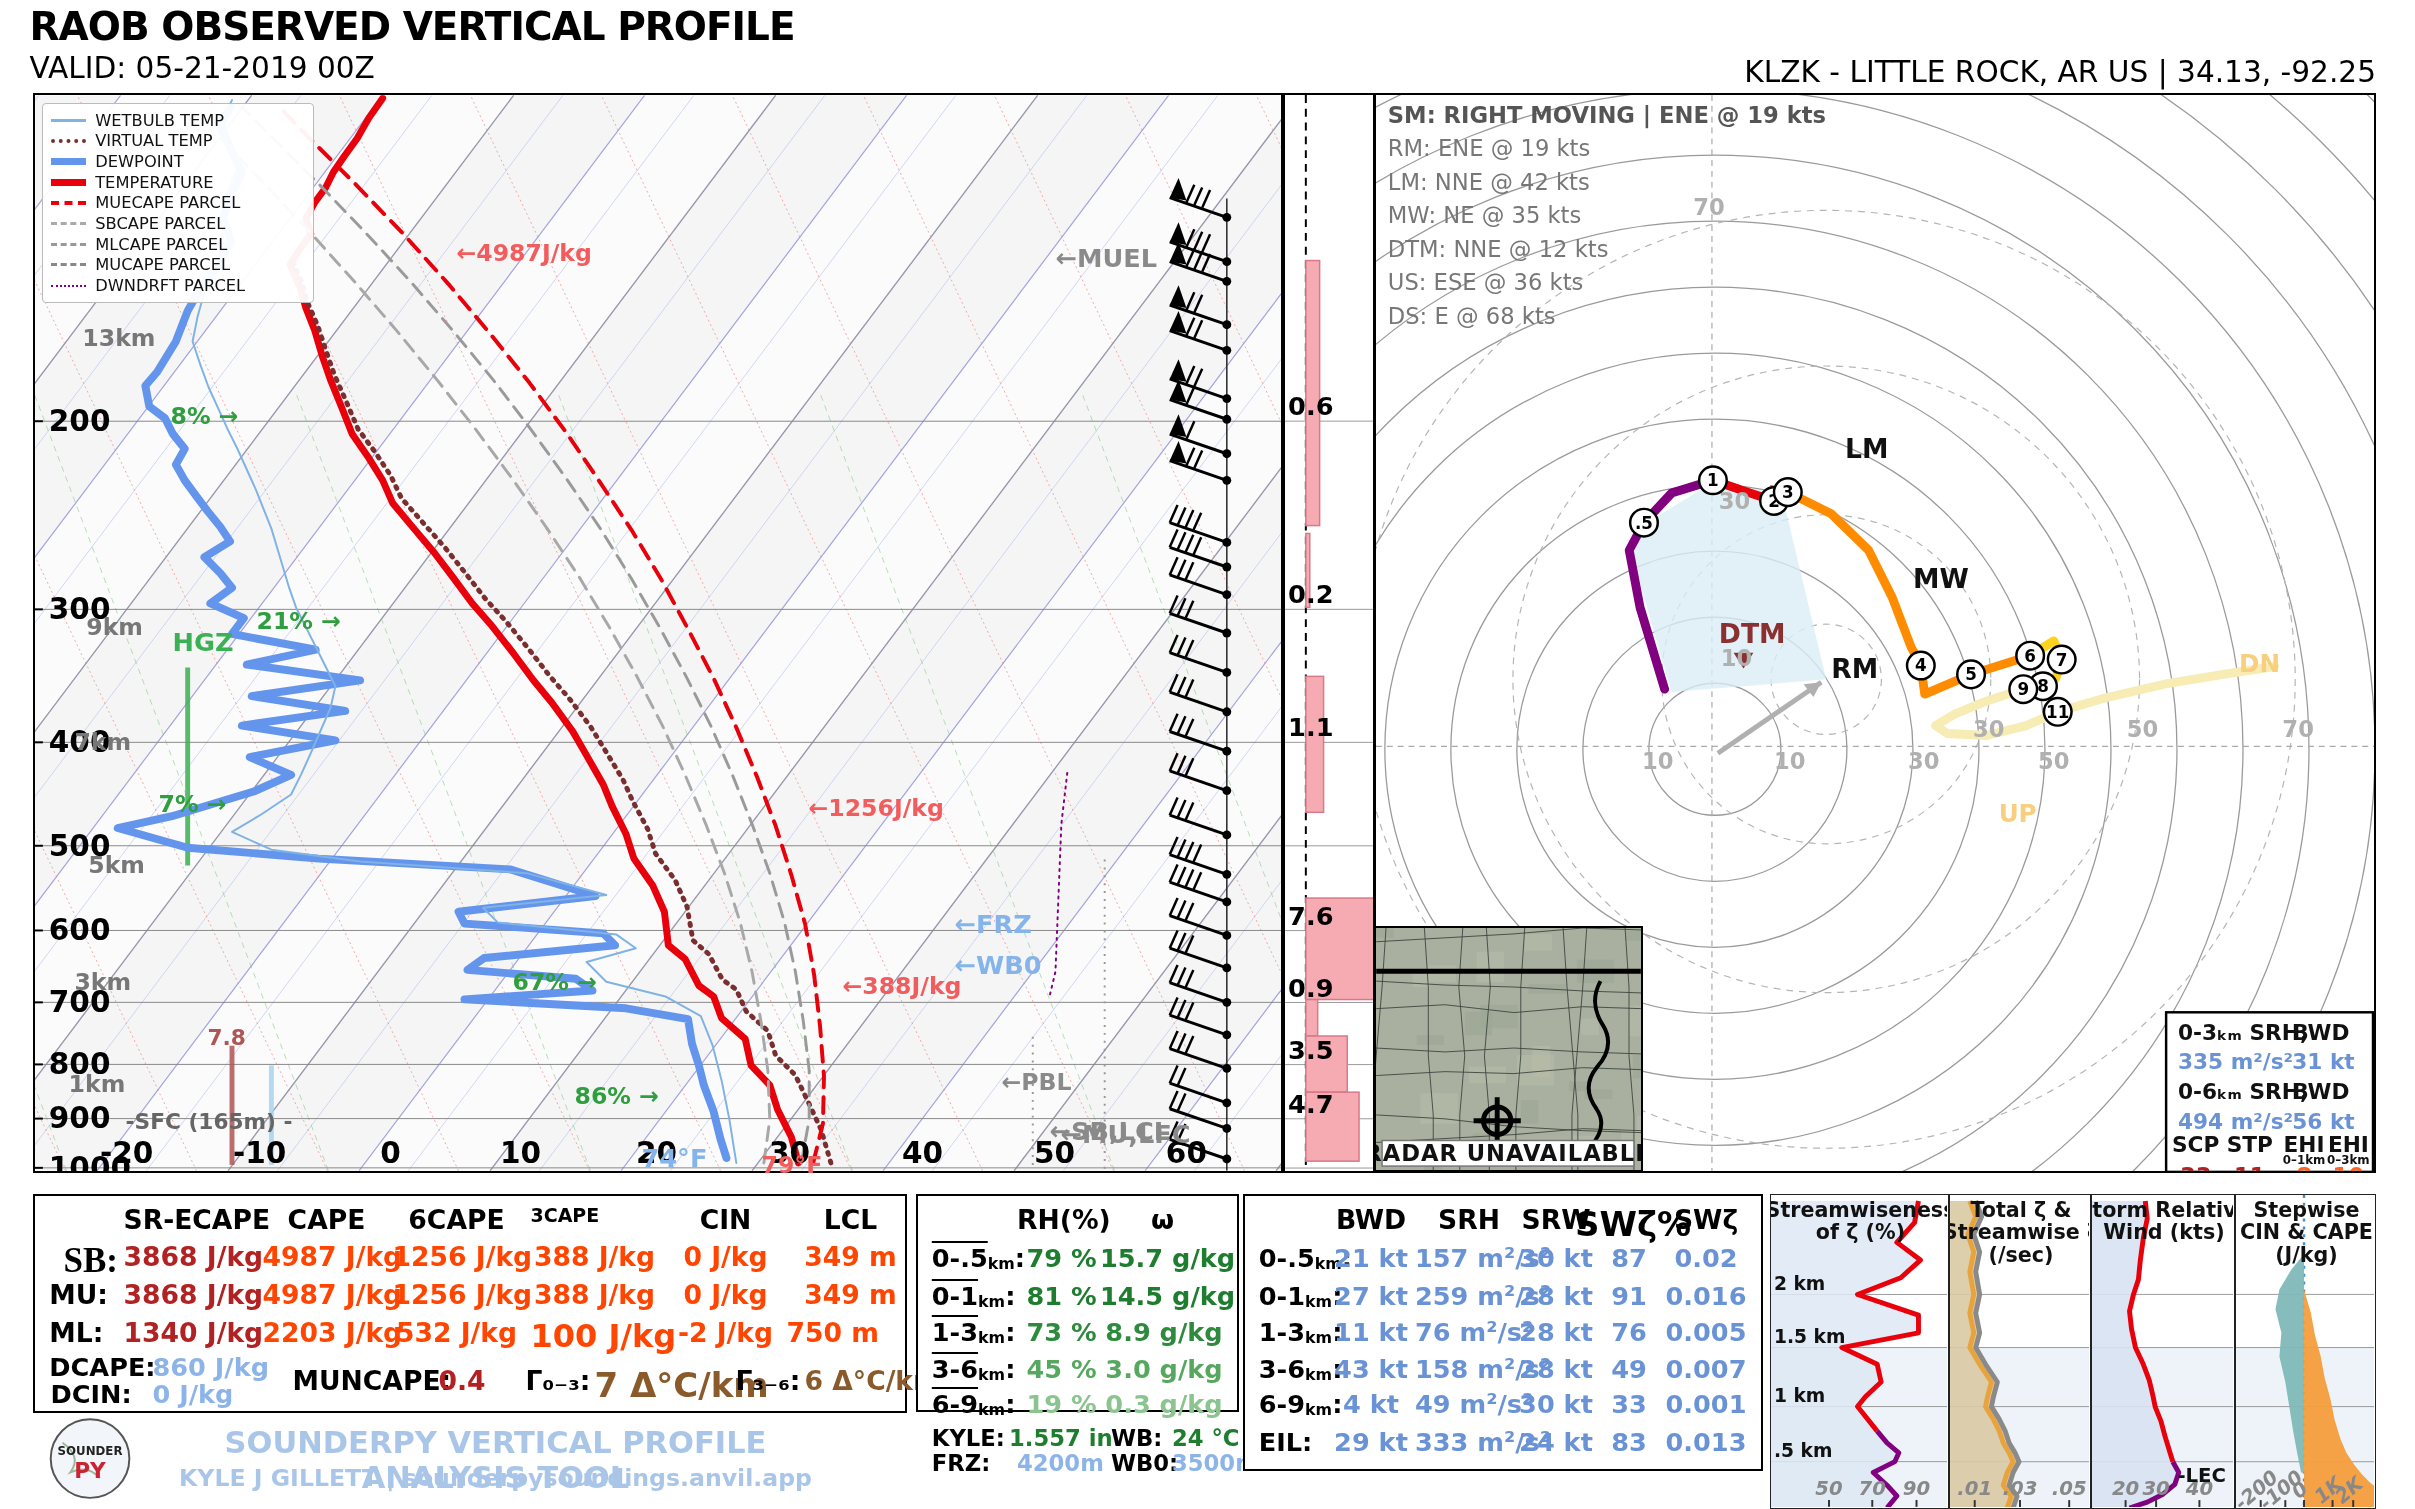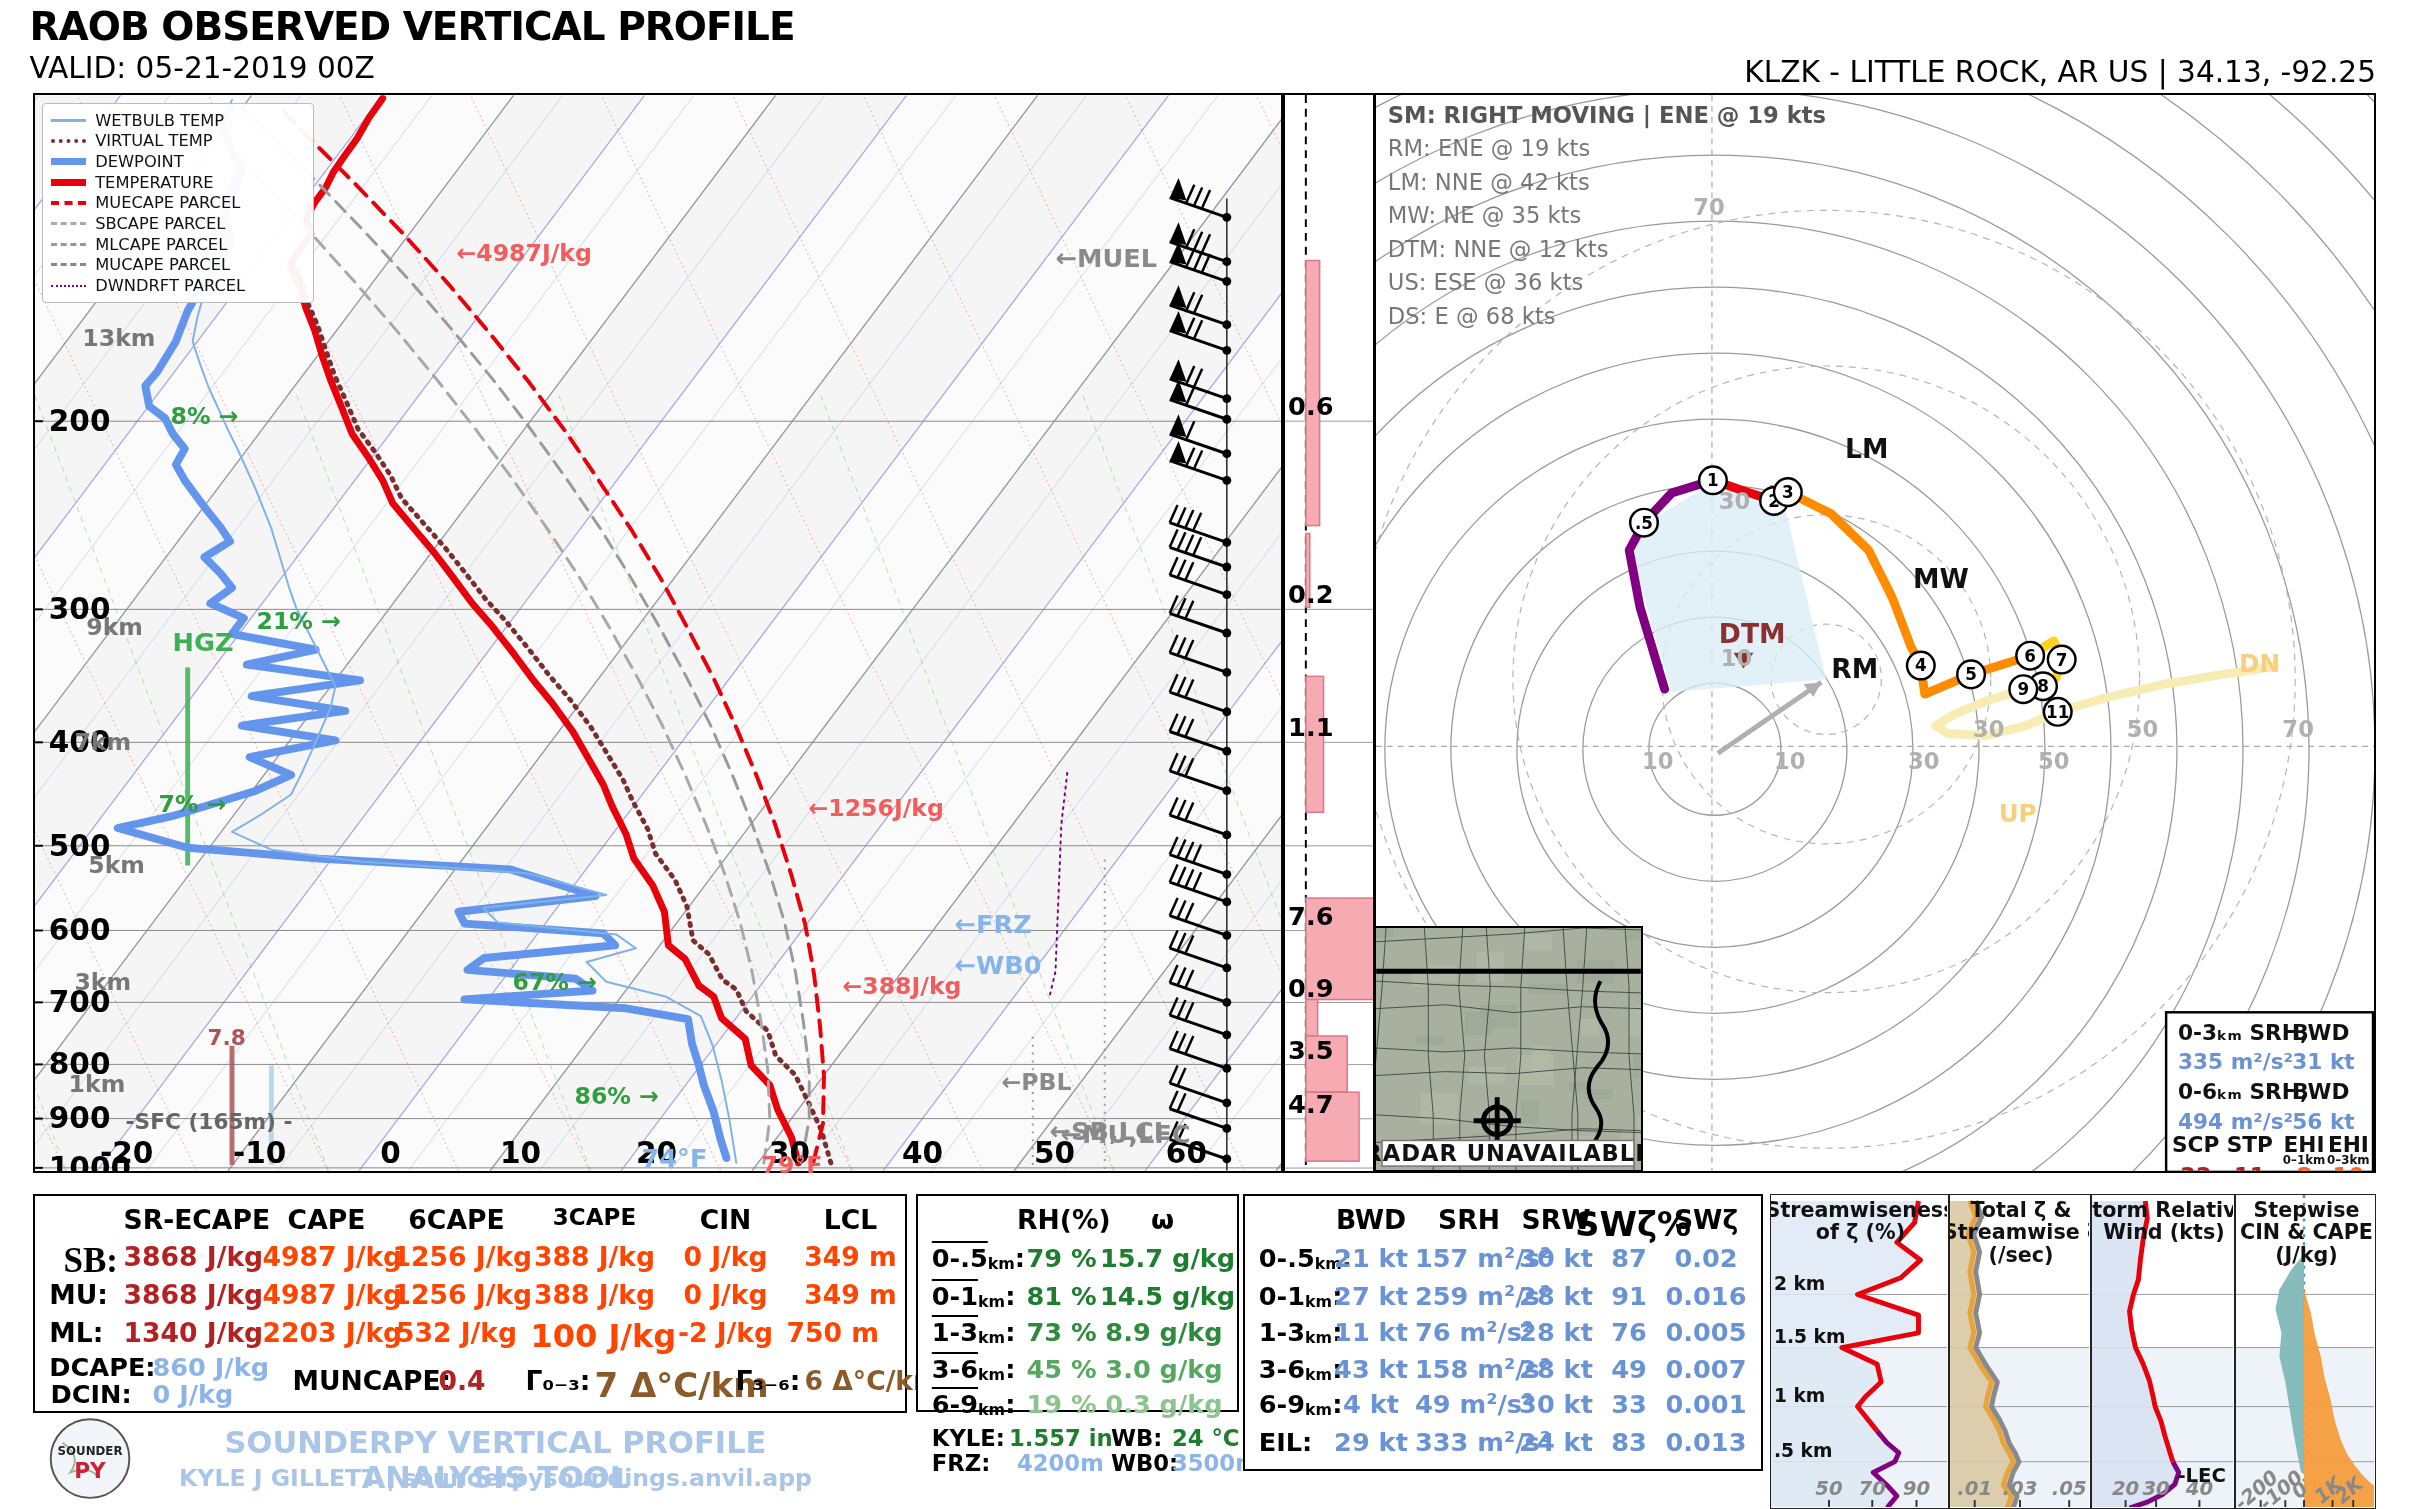--- a/index.html
+++ b/index.html
@@ -673,21 +673,21 @@
       <line x1="123" y1="172" x2="123" y2="220" stroke="#000" stroke-width="5"></line>
       <rect x="6" y="216" width="256" height="26" fill="#fff" stroke="#777" stroke-width="1.5"></rect>
       <text x="134" y="237" font-size="23" font-weight="bold" fill="#111" text-anchor="middle" letter-spacing="1">RADAR UNAVAILABLE</text>
     </svg>
 </div>
 
 <div class="tbl" id="thermo">
     <div class="cell hdr" style="left:89px;top:7.9px;width:128px;text-align:center;font-size:26.6px;">SR-ECAPE</div>
     <div class="cell hdr" style="left:228px;top:7.9px;width:128px;text-align:center;font-size:26.6px;">CAPE</div>
     <div class="cell hdr" style="left:358px;top:7.9px;width:128px;text-align:center;font-size:26.6px;">6CAPE</div>
-    <div class="cell hdr" style="left:496px;top:7.9px;width:128px;text-align:center;font-size:23px;">3CAPE</div>
+    <div class="cell hdr" style="left:496px;top:7.9px;width:128px;font-size:19px;">3CAPE</div>
     <div class="cell hdr" style="left:627px;top:7.9px;width:128px;text-align:center;font-size:26.6px;">CIN</div>
     <div class="cell hdr" style="left:752px;top:7.9px;width:128px;text-align:center;font-size:26.6px;">LCL</div>
     <div class="cell hdr" style="left:29px;top:45px;font-size:35px;font-family:Liberation Serif, serif;">SB:</div>
     <div class="cell" style="left:89px;top:45px;width:128px;text-align:center;font-size:26.6px;color:#b22222">3868 J/kg</div>
     <div class="cell" style="left:228px;top:45px;width:128px;text-align:center;font-size:26.6px;color:#ff4500">4987 J/kg</div>
     <div class="cell" style="left:358px;top:45px;width:128px;text-align:center;font-size:26.6px;color:#ff4500">1256 J/kg</div>
     <div class="cell" style="left:496px;top:45px;width:128px;text-align:center;font-size:26.6px;color:#ff4500">388 J/kg</div>
     <div class="cell" style="left:627px;top:45px;width:128px;text-align:center;font-size:26.6px;color:#ff4500">0 J/kg</div>
     <div class="cell" style="left:752px;top:45px;width:128px;text-align:center;font-size:26.6px;color:#ff4500">349 m</div>
     <div class="cell hdr" style="left:14.8px;top:83px;font-size:26.6px;">MU:</div>

